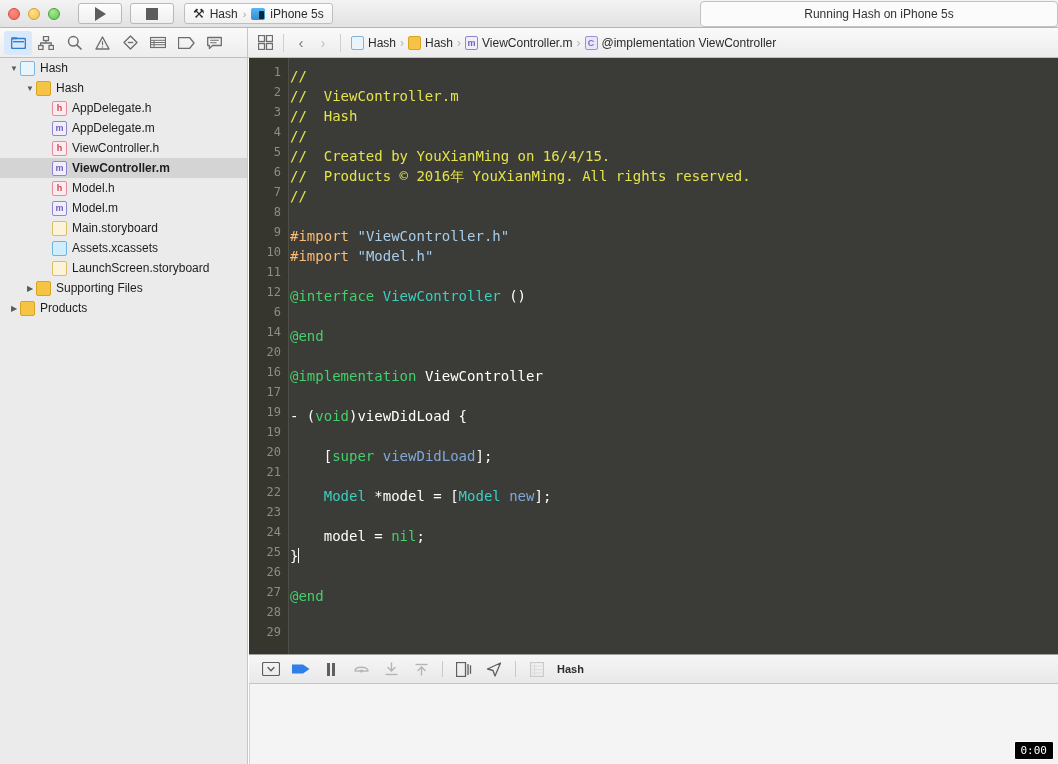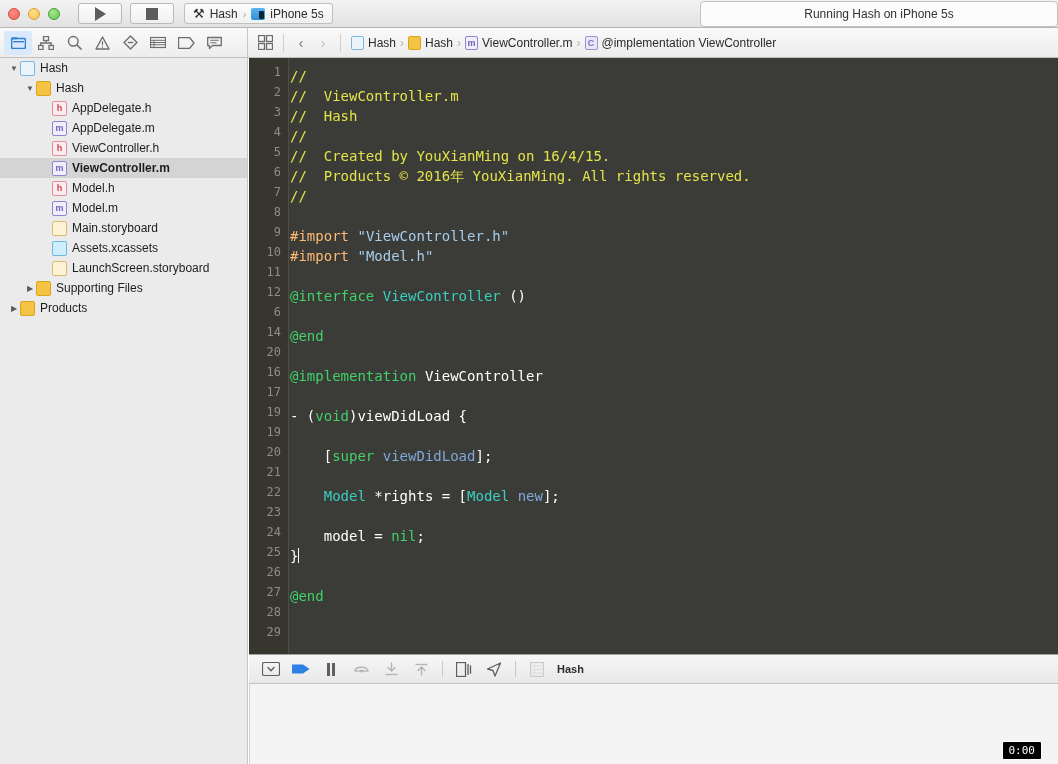--- a/index.html
+++ b/index.html
@@ -154,21 +154,21 @@
   .dsep { width: 1px; height: 16px; background: #c8c8c8; margin: 0 5px; }
   .pausebars { display:flex; gap:2px; }
   .pausebars i { display:block; width:3px; height:13px; background:#5f5f5f; }
 
   
   .console {
     position: absolute; left: 249px; top: 684px; width: 809px; height: 80px;
     background: #f4f4f4; border-left: 1px solid #d2d2d2;
   }
   .timer {
-    position: absolute; right: 16px; bottom: 4px;
+    position: absolute; right: 4px; bottom: 4px;
     background: #000; color: #fff; font-family: "DejaVu Sans Mono", monospace;
     font-size: 11px; padding: 2px 6px; border-radius: 2px;
     border: 1px solid #fff;
   }
   .bl { position:absolute; left:0; top:0; width:248px; height:764px; }
 </style>
 </head>
 <body>
 
 <div id="app">
@@ -425,21 +425,21 @@
           <div class="ln"><span class="c-kw">@interface</span><span class="c-pln"> </span><span class="c-cls">ViewController</span><span class="c-pln"> ()</span></div>
           <div class="ln">&nbsp;</div>
           <div class="ln"><span class="c-kw">@end</span></div>
           <div class="ln">&nbsp;</div>
           <div class="ln"><span class="c-kw">@implementation</span><span class="c-pln"> </span><span class="c-pln">ViewController</span></div>
           <div class="ln">&nbsp;</div>
           <div class="ln"><span class="c-pln">- (</span><span class="c-kw">void</span><span class="c-pln">)viewDidLoad {</span></div>
           <div class="ln">&nbsp;</div>
           <div class="ln"><span class="c-pln">    [</span><span class="c-kw">super</span><span class="c-pln"> </span><span class="c-meth">viewDidLoad</span><span class="c-pln">];</span></div>
           <div class="ln">&nbsp;</div>
-          <div class="ln"><span class="c-pln">    </span><span class="c-cls">Model</span><span class="c-pln"> *rights = [</span><span class="c-cls">Model</span><span class="c-pln"> </span><span class="c-meth">new</span><span class="c-pln">];</span></div>
+          <div class="ln"><span class="c-pln">    </span><span class="c-cls">Model</span><span class="c-pln"> *model = [</span><span class="c-cls">Model</span><span class="c-pln"> </span><span class="c-meth">new</span><span class="c-pln">];</span></div>
           <div class="ln">&nbsp;</div>
           <div class="ln"><span class="c-pln">    model = </span><span class="c-kw">nil</span><span class="c-pln">;</span></div>
           <div class="ln"><span class="c-pln">}</span><span class="caret"></span></div>
           <div class="ln">&nbsp;</div>
           <div class="ln"><span class="c-kw">@end</span></div>
           <div class="ln">&nbsp;</div>
         </div>
     </div>
   </div>
 

